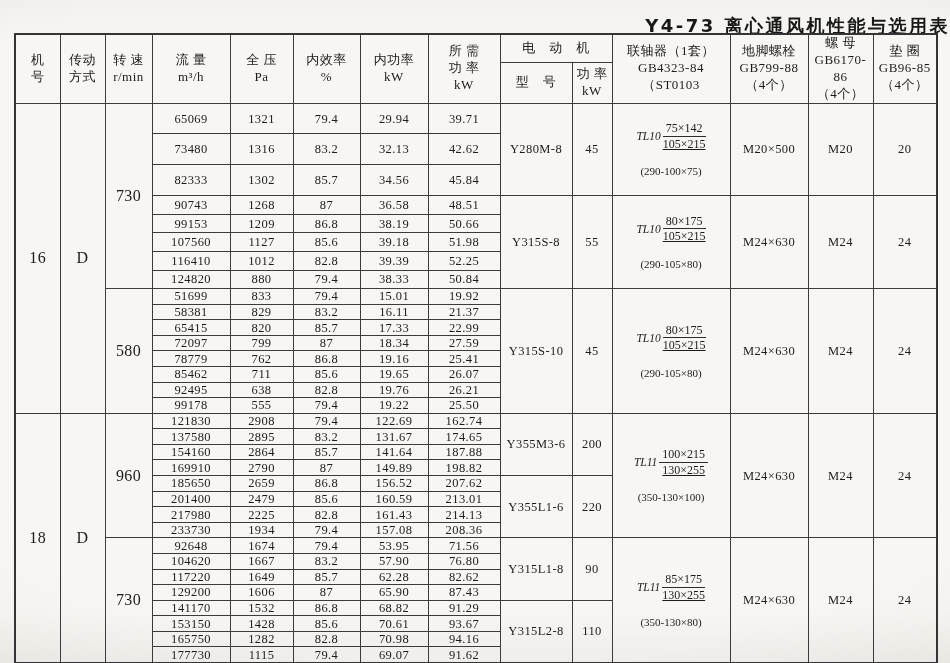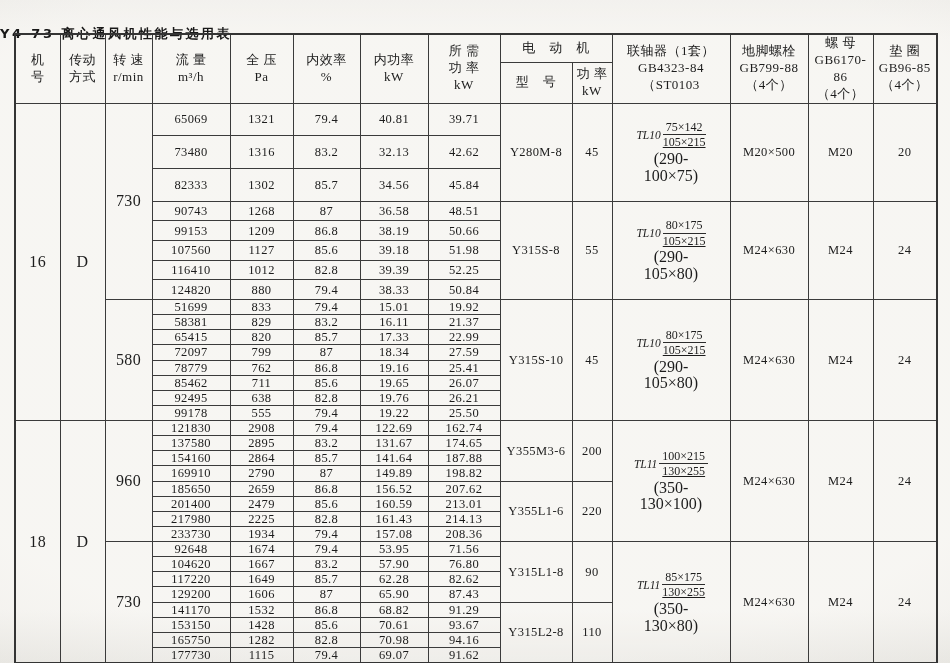--- a/index.html
+++ b/index.html
@@ -4,42 +4,42 @@
 <style>
   html,body{margin:0;padding:0;}
   body{
     width:950px;height:663px;position:relative;overflow:hidden;
     background:linear-gradient(180deg,#eceae5 0%,#f3f1ec 6%,#f3f1ec 92%,#e6e4de 100%);
     font-family:"Liberation Serif","DejaVu Serif",serif;color:#1c1c1c;
   }
   .page{position:absolute;inset:0;
     background:radial-gradient(ellipse 120% 100% at 50% 45%, rgba(255,255,255,.35) 55%, rgba(0,0,0,.05) 100%);}
   .title{
-    position:absolute;top:25px;left:0;width:100%;margin:0;text-align:left;
+    position:absolute;top:14px;left:0;width:100%;margin:0;text-align:right;
     font-family:"DejaVu Sans","Liberation Sans",sans-serif;
-    font-size:13px;font-weight:bold;letter-spacing:2.5px;color:#181818;
+    font-size:18px;font-weight:bold;letter-spacing:2.5px;color:#181818;
   }
   table.spec{
     position:absolute;left:14px;top:33px;width:922px;height:621px;
     border-collapse:collapse;table-layout:fixed;background:transparent;
     border:2px solid #343434;
   }
   th,td{border:1px solid #3b3b3b;text-align:center;vertical-align:middle;padding:0 1px;overflow:hidden;}
   thead th{font-weight:normal;font-size:13px;line-height:1.3;white-space:pre-line;letter-spacing:.5px;}
   thead tr.h1{height:24px;}
   thead tr.h2{height:33px;}
   tbody td{font-size:12.5px;line-height:1.12;letter-spacing:.4px;}
   td.group-cell{font-size:16px;}
   td.coupling{font-size:11px;line-height:1.05;padding:16px;}
   .coup-top{display:flex;align-items:center;justify-content:center;gap:2px;}
   .coup-prefix{font-style:italic;font-size:11.5px;letter-spacing:0;}
   .frac{display:inline-block;text-align:center;font-size:12px;line-height:1.2;letter-spacing:0;}
   .frac-num{display:block;border-bottom:1px solid #2c2c2c;padding:0 3px 0;}
   .frac-den{display:block;padding-top:0;text-decoration:underline;}
-  .coup-note{font-size:16px;margin-top:1px;letter-spacing:0;}
+  .coup-note{font-size:11px;margin-top:15px;letter-spacing:0;}
 </style>
 </head>
 <body>
 
 <div class="page">
   <h1 class="title">Y4-73 离心通风机性能与选用表</h1>
 
   <table class="spec">
     <colgroup>
       <col style="width:45px">
@@ -97,21 +97,21 @@
       </tr>
     </thead>
     <tbody id="tbody">
         <tr>
           <td rowspan="16" class="group-cell">16</td>
           <td rowspan="16" class="group-cell">D</td>
           <td rowspan="8" class="group-cell">730</td>
           <td class="num-cell">65069</td>
           <td class="num-cell">1321</td>
           <td class="num-cell">79.4</td>
-          <td class="num-cell">40.81</td>
+          <td class="num-cell">29.94</td>
           <td class="num-cell">39.71</td>
           <td rowspan="3" class="num-cell">Y280M-8</td>
           <td rowspan="3" class="num-cell">45</td>
           <td rowspan="3" class="coupling">
             <div class="coup-top">
               <span class="coup-prefix">TL10</span>
               <span class="frac">
                 <span class="frac-num">75×142</span>
                 <span class="frac-den">105×215</span>
               </span>

